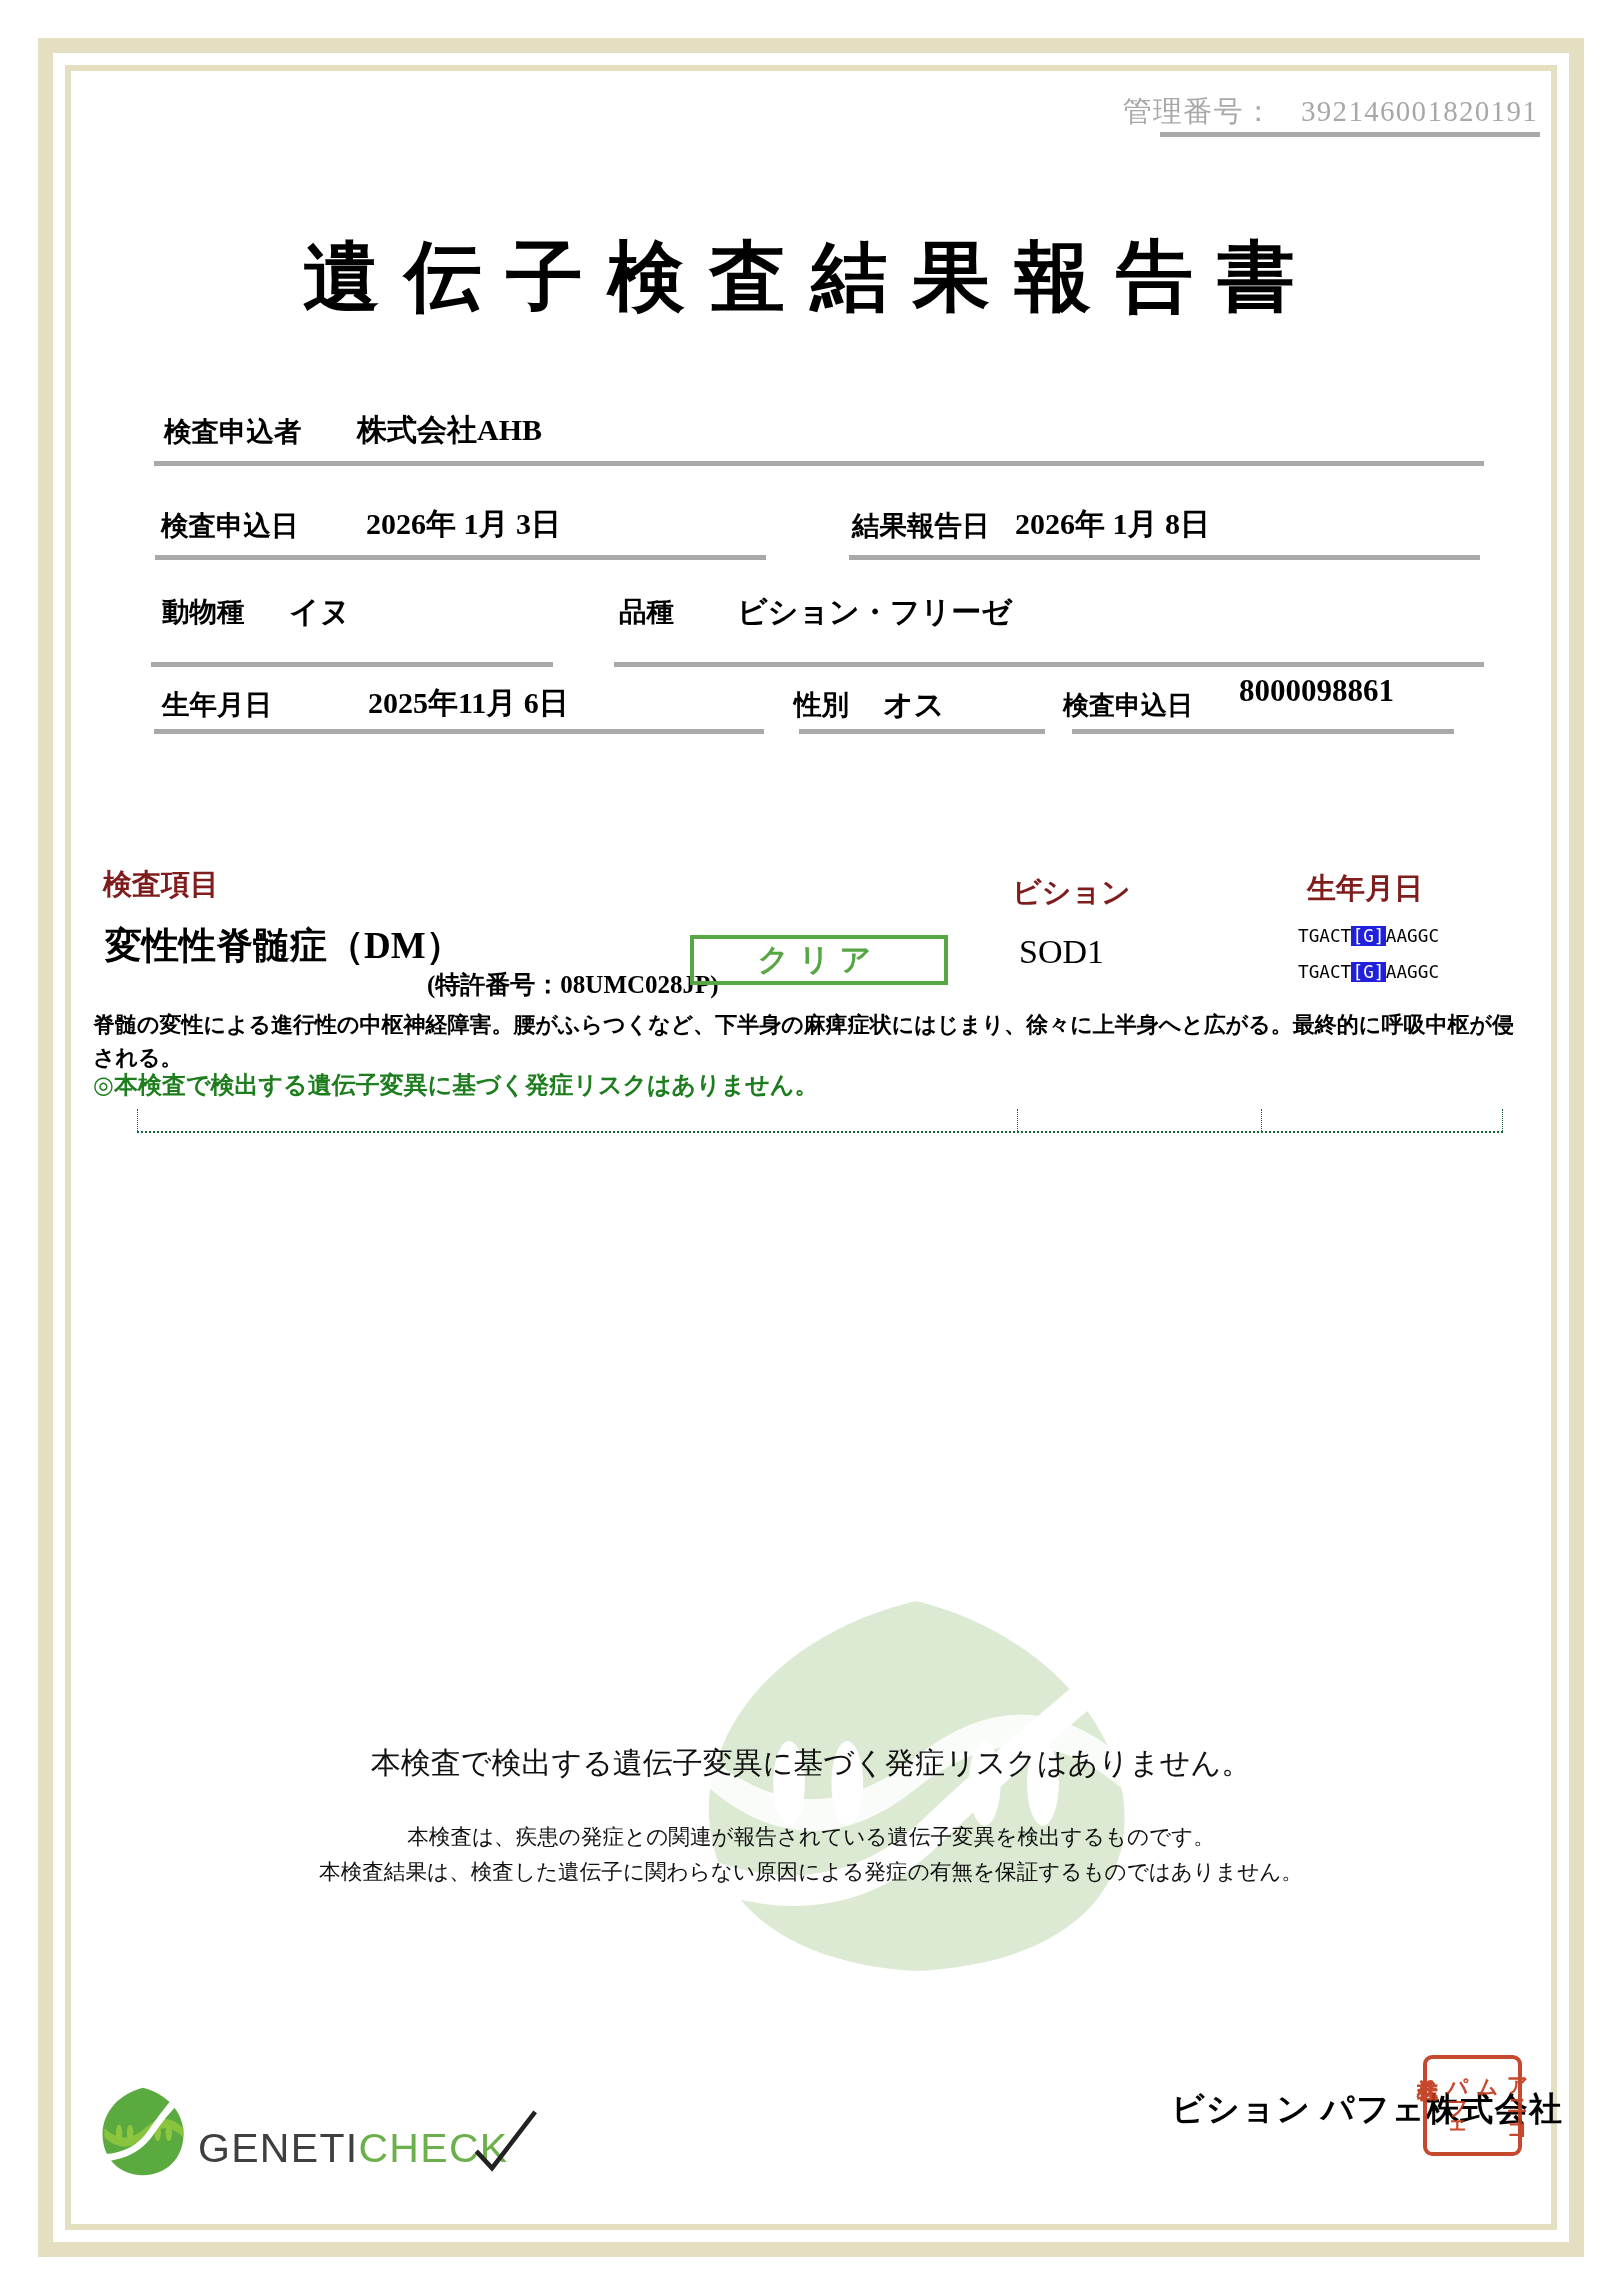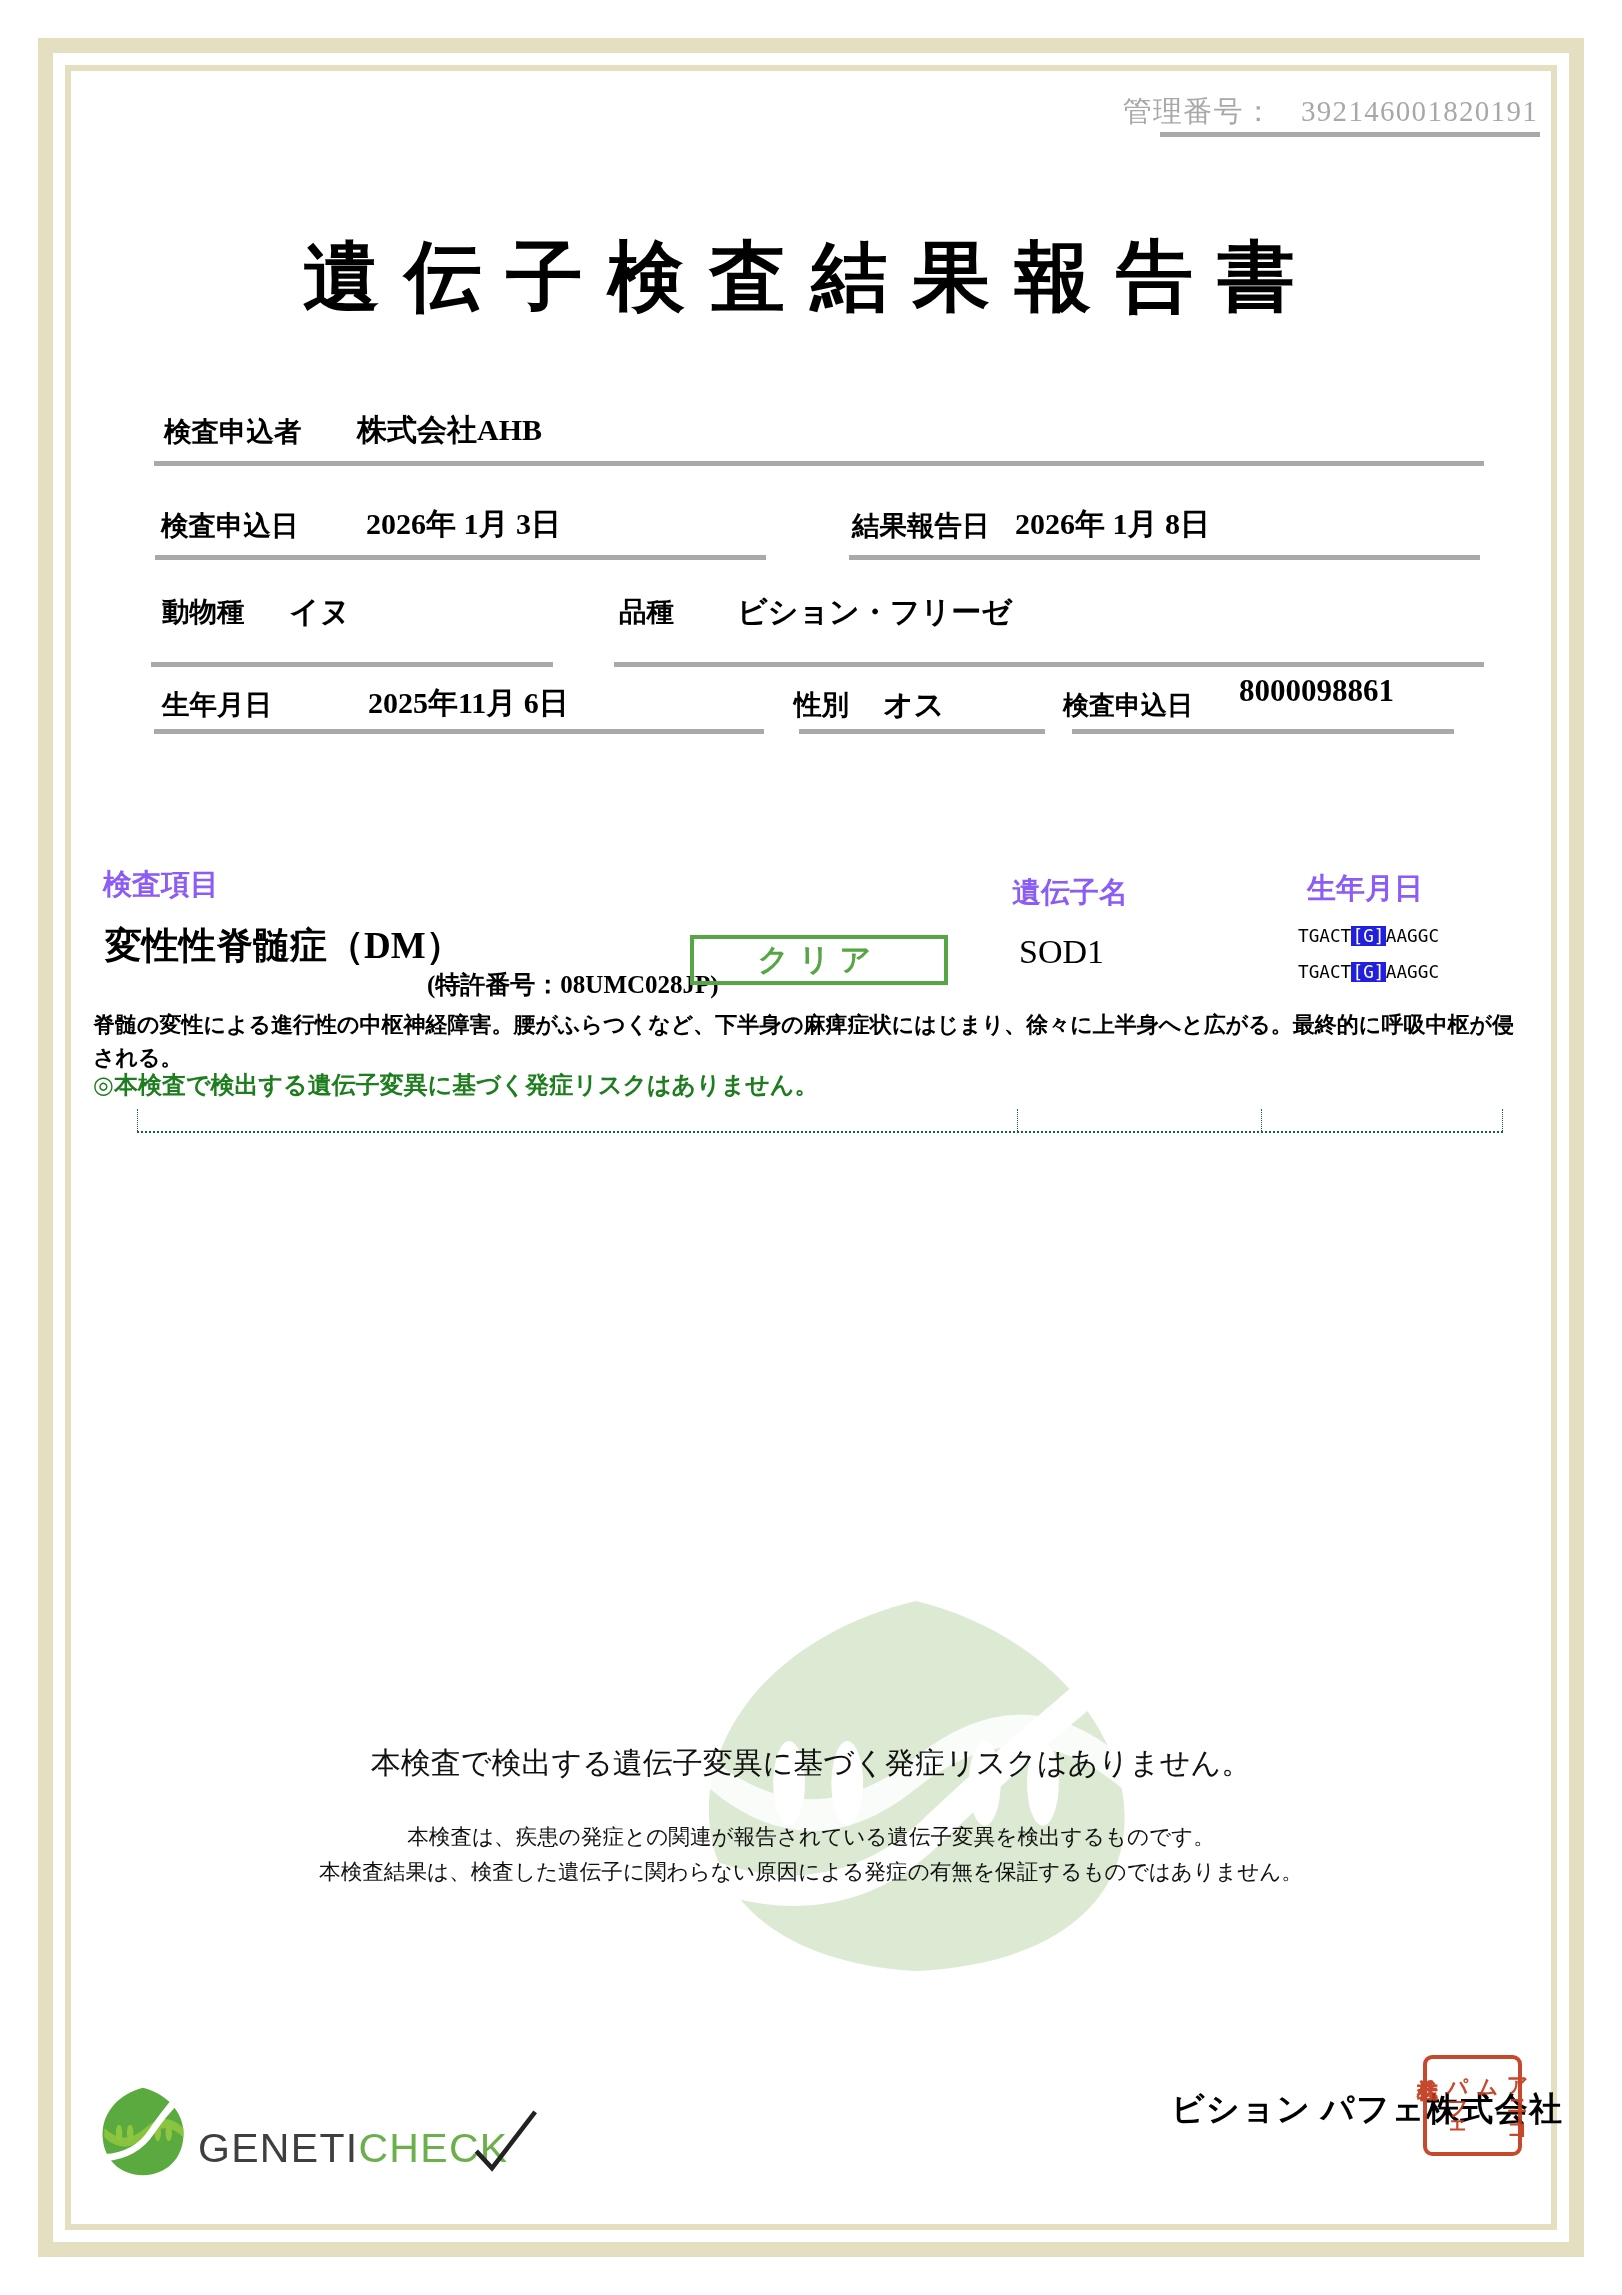--- a/index.html
+++ b/index.html
@@ -6,21 +6,21 @@
   .page{position:relative;width:1622px;height:2295px;background:#ffffff;overflow:hidden;
         font-family:"Liberation Serif","DejaVu Serif",serif;color:#000;}
   .frame-outer{position:absolute;inset:38px;border:15px solid #e5dfc1;pointer-events:none;}
   .frame-inner{position:absolute;inset:65px;border:6.5px solid #e5dfc1;pointer-events:none;}
   .abs{position:absolute;z-index:2;}
   .gray-line{position:absolute;height:5.2px;background:#a9a9a9;z-index:1;}
   .mgmt{color:#a8a8a8;font-size:29px;letter-spacing:1.3px;}
   .title{left:0;right:0;text-align:center;font-size:77px;font-weight:bold;letter-spacing:0.32em;}
   .lbl{font-size:27.5px;font-weight:bold;}
   .val{font-size:30px;font-weight:600;}
-  .ghead{color:#8b5cf6;font-size:29px;font-weight:bold;}
+  .ghead{color:#7f1d1d;font-size:29px;font-weight:bold;}
   .disease{font-size:37px;font-weight:bold;}
   .patent{font-size:25px;font-weight:bold;}
   .clearbox{left:690px;top:935px;width:258px;height:50px;box-sizing:border-box;
             border:4.6px solid #57a644;display:flex;align-items:center;justify-content:center;}
   .clearbox span{color:#57a644;font-size:31px;letter-spacing:9.2px;font-weight:600;}
   .gene{font-size:34px;}
   .seq{font-family:"DejaVu Sans Mono","Liberation Mono",monospace;font-size:17.7px;white-space:nowrap;}
   .seq .var{background:#2121dd;color:#ffffff;padding:0 1.3px;}
   .desc{font-size:22px;font-weight:bold;line-height:33px;width:1440px;}
   .note{color:#1e7d1e;font-size:24px;font-weight:bold;}
@@ -88,21 +88,21 @@
   <div class="abs val" style="left:368px;top:683px;">2025年11月 6日</div>
   <div class="abs lbl" style="left:794px;top:687px;">性別</div>
   <div class="abs val" style="left:883px;top:685px;">オス</div>
   <div class="abs lbl" style="left:1063px;top:688px;font-size:26px;">検査申込日</div>
   <div class="abs val" style="left:1239px;top:673px;font-size:31px;">8000098861</div>
   <div class="gray-line" style="left:154px;top:729px;width:610px;"></div>
   <div class="gray-line" style="left:799px;top:729px;width:246px;"></div>
   <div class="gray-line" style="left:1072px;top:729px;width:382px;"></div>
 
   <div class="abs ghead" style="left:103px;top:865px;">検査項目</div>
-  <div class="abs ghead" style="left:1012px;top:873px;">遺伝子名</div>
+  <div class="abs ghead" style="left:1012px;top:873px;">ビション</div>
   <div class="abs ghead" style="left:1307px;top:869px;">生年月日</div>
 
   <div class="abs disease" style="left:105px;top:921px;">変性性脊髄症（DM）</div>
   <div class="abs patent" style="left:427px;top:968px;">(特許番号：08UMC028JP)</div>
   <div class="abs clearbox">
     <span>クリア</span>
   </div>
   <div class="abs gene" style="left:1019px;top:933px;">SOD1</div>
 
   <div class="abs seq" style="left:1298px;top:926px;">

